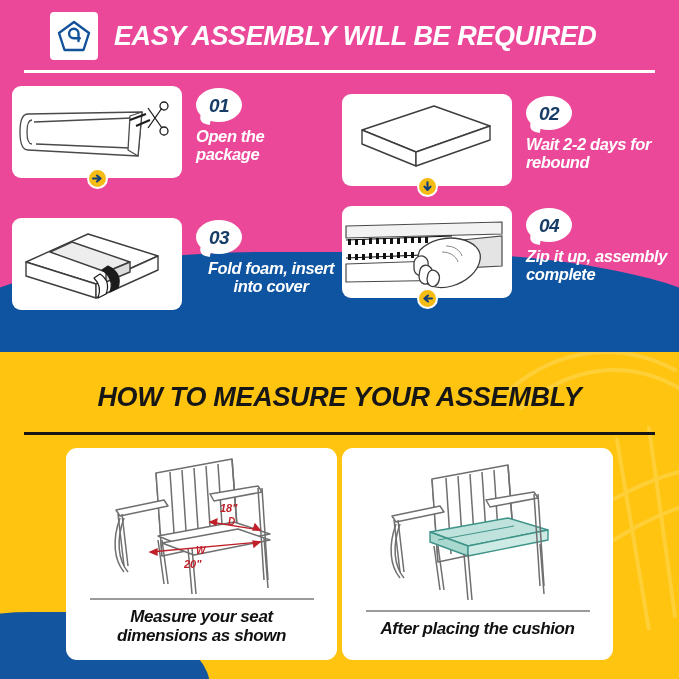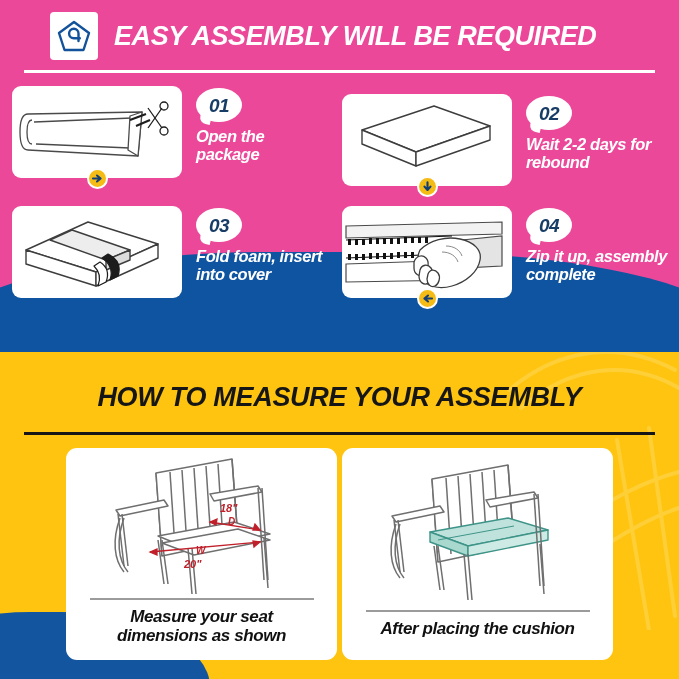--- a/index.html
+++ b/index.html
@@ -39,21 +39,21 @@
     background:#ffffff; z-index:4;
   }
 
   
   #steps{
     position:absolute; left:0; top:86px; width:632px; height:235px; z-index:5;
   }
   .step{ position:absolute; width:330px; height:108px; }
   .step.s1{ left:12px;  top:0px; }
   .step.s2{ left:342px; top:8px; }
-  .step.s3{ left:12px;  top:120px; }
+  .step.s3{ left:12px;  top:132px;text-align:center; }
   .step.s4{ left:342px; top:120px; }
 
   .step-card{
     position:absolute; left:0; top:0; width:170px; height:92px;
     background:#ffffff; border-radius:9px; overflow:visible;
   }
   .step-card svg{ display:block; }
 
   .arrow-badge{
     position:absolute; width:21px; height:21px; border-radius:50%;

